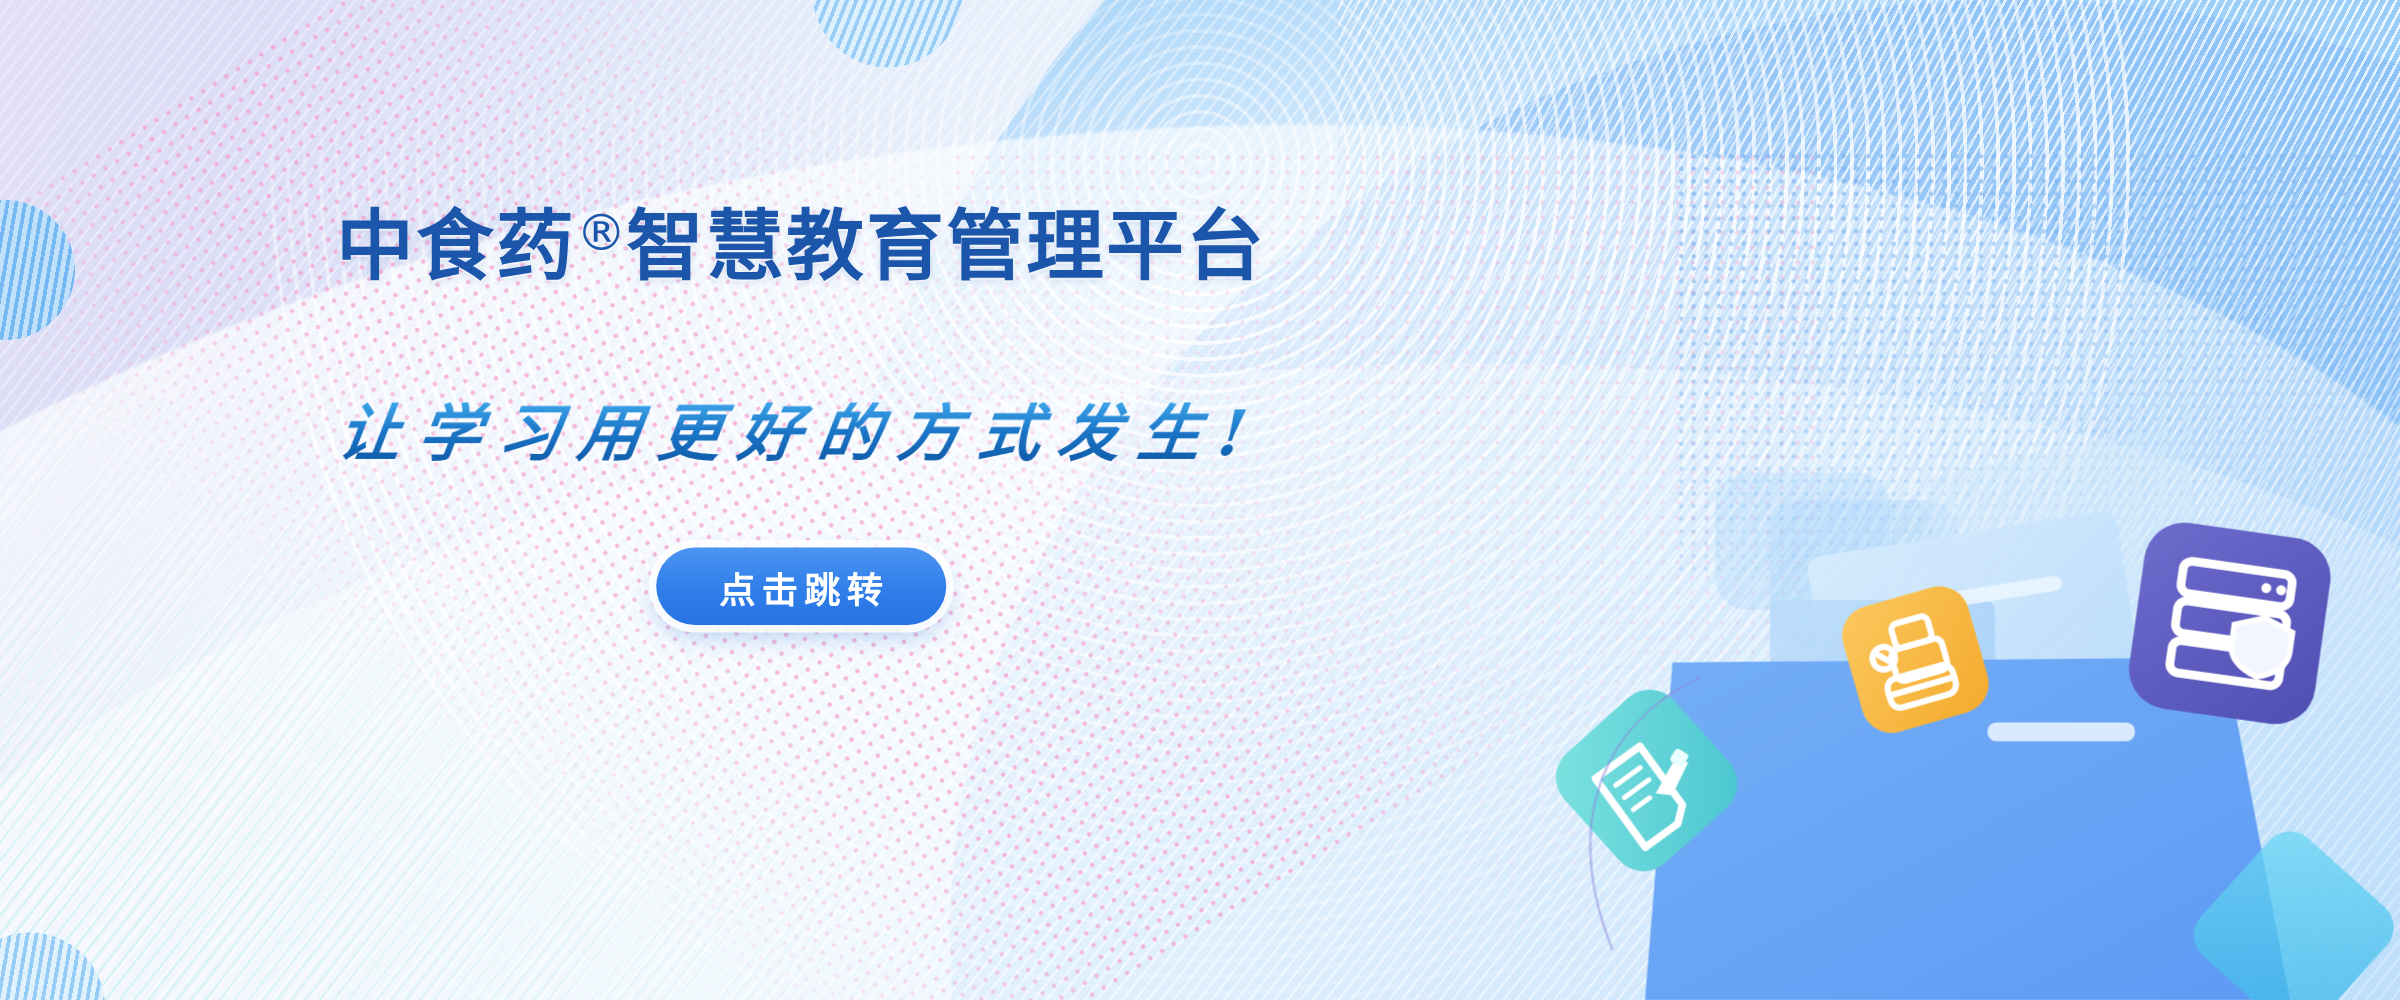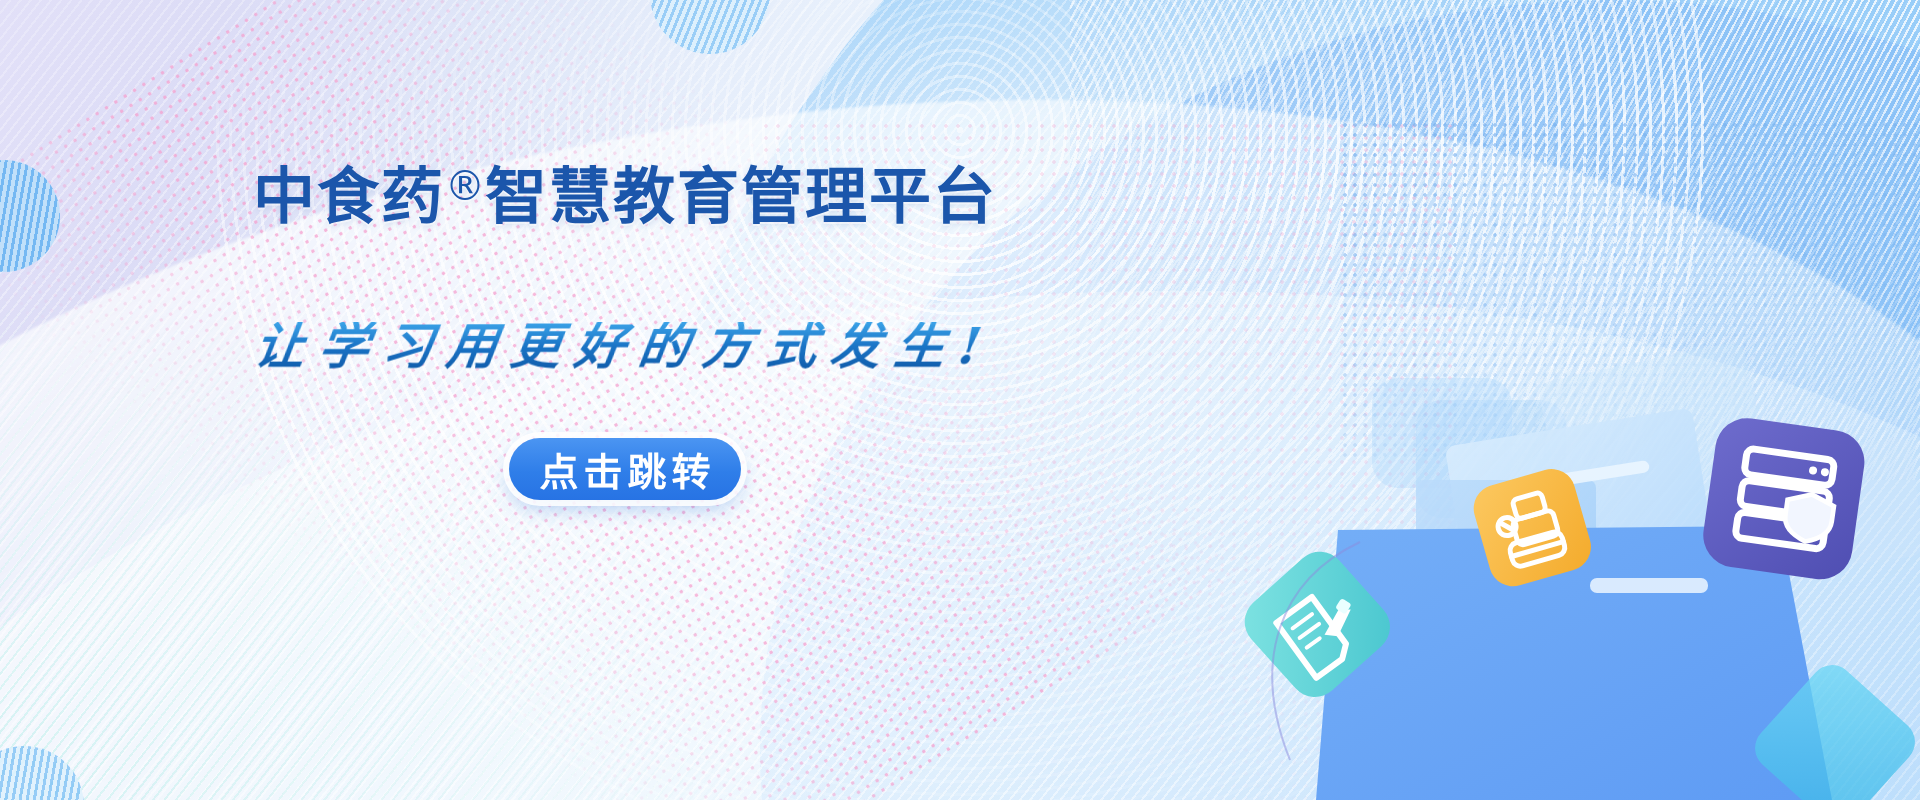--- a/index.html
+++ b/index.html
@@ -140,21 +140,21 @@
       rgba(220,240,253,.9) 3px,rgba(220,240,253,.9) 7px);
   }
   .circle-bl{
     left:-36px;bottom:-66px;width:120px;height:120px;border-radius:50%;
     background:repeating-linear-gradient(100deg,
       rgba(120,190,244,.75) 0px,rgba(120,190,244,.75) 3px,
       rgba(222,241,253,.85) 3px,rgba(222,241,253,.85) 7px);
   }
 
   
-  .content{position:absolute;left:0;top:0;width:1250px;height:800px;
+  .content{position:absolute;left:16px;top:0;width:1250px;height:800px;
            display:flex;flex-direction:column;align-items:center;z-index:40;}
 
   .title{
     margin-top:166px;
     font-family:"DejaVu Sans","Liberation Sans",sans-serif;
     font-size:62px;font-weight:700;letter-spacing:2px;
     color:#1b56ab;line-height:1;white-space:nowrap;
     text-shadow:0 2px 0 rgba(255,255,255,.55), 0 3px 6px rgba(120,150,200,.25);
   }
   .title .reg{font-size:40px;vertical-align:18px;font-weight:400;letter-spacing:0;}
@@ -172,21 +172,21 @@
   }
 
   .cta{
     margin-top:66px;
     position:relative;
     display:inline-flex;align-items:center;justify-content:center;
     width:232px;height:62px;border-radius:34px;
     background:linear-gradient(180deg,#4b95f2 0%,#2f7ee9 55%,#2773e4 100%);
     box-shadow:0 0 0 6px rgba(255,255,255,.85),
                0 8px 20px rgba(46,114,216,.35);
-    color:#ffffff;font-size:39px;font-weight:700;letter-spacing:5px;
+    color:#ffffff;font-size:29px;font-weight:700;letter-spacing:5px;
     cursor:pointer;border:none;
     font-family:"DejaVu Sans","Liberation Sans",sans-serif;
     text-indent:5px;
   }
 
   
   .illo{position:absolute;right:0;bottom:0;width:700px;height:470px;z-index:30;}
 </style>
 </head>
 <body>

